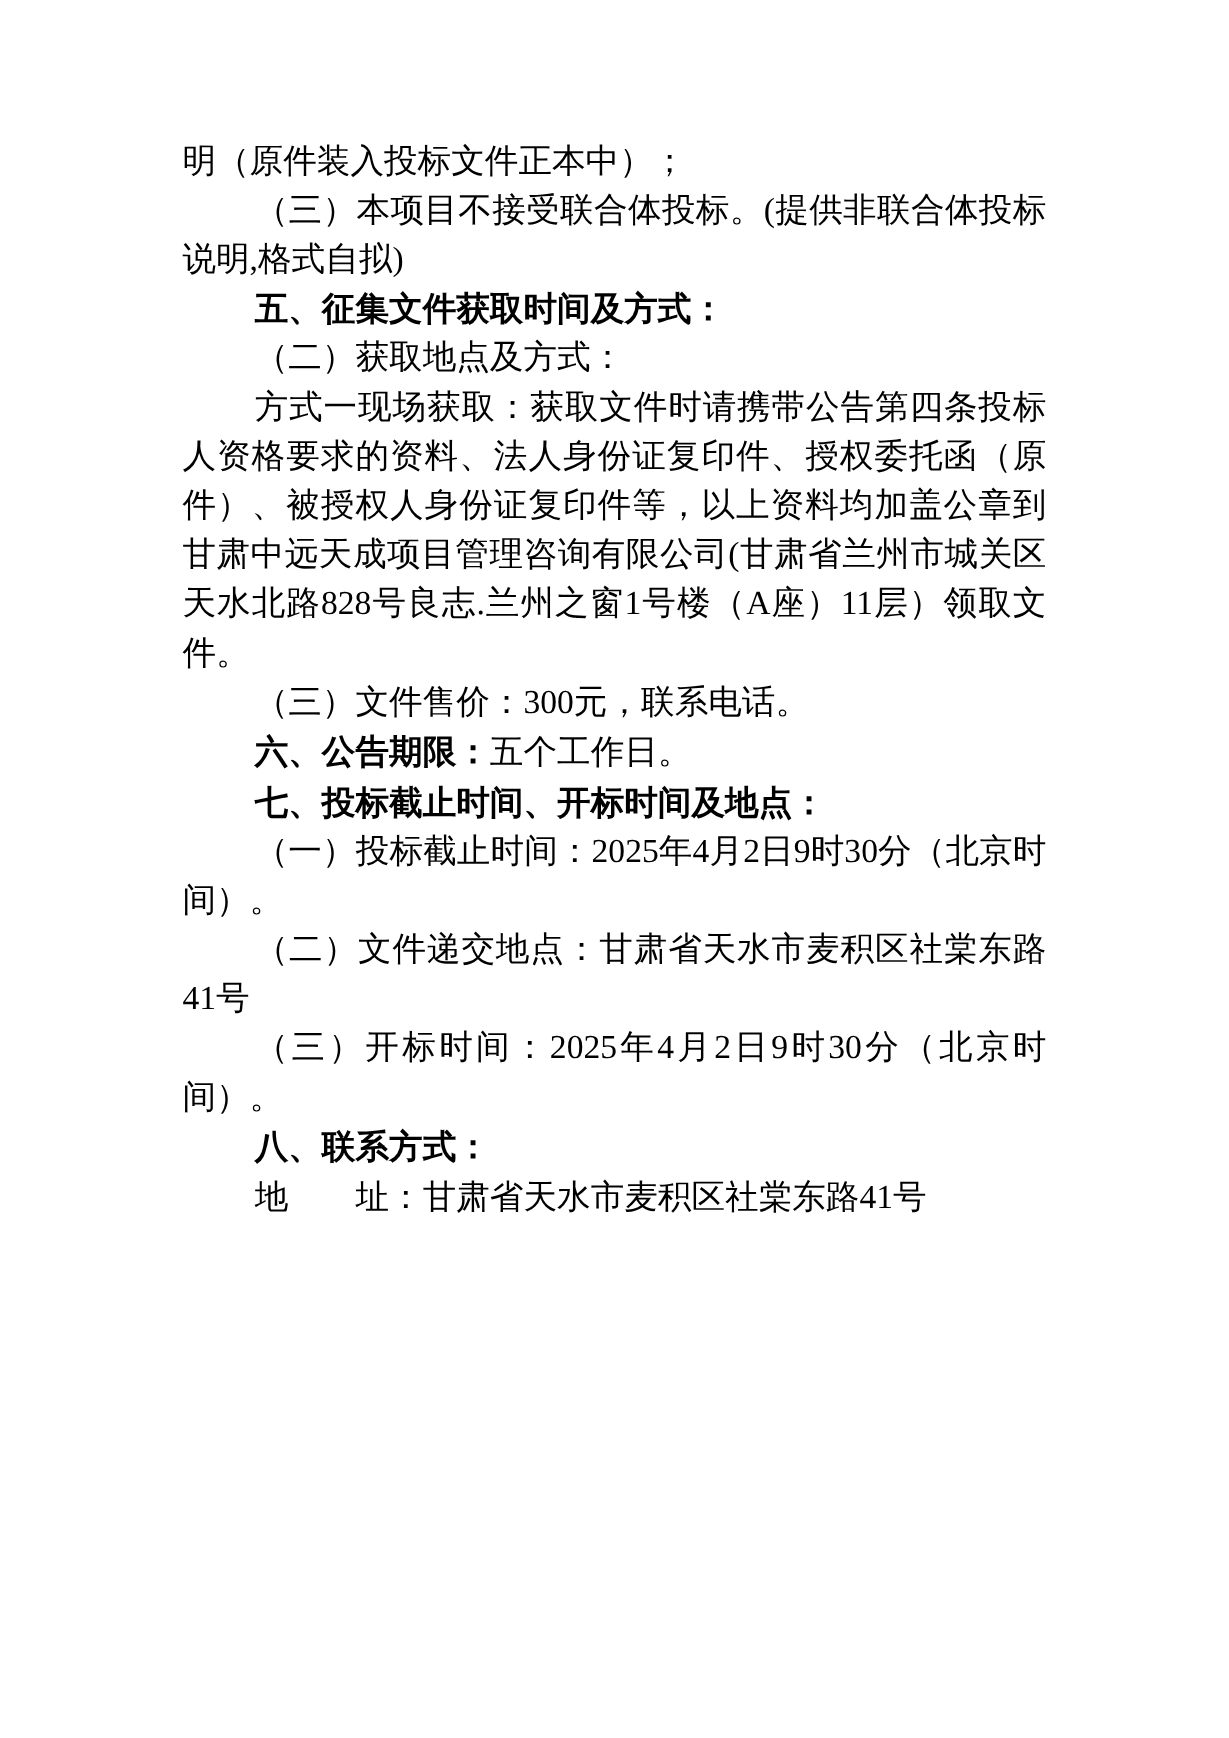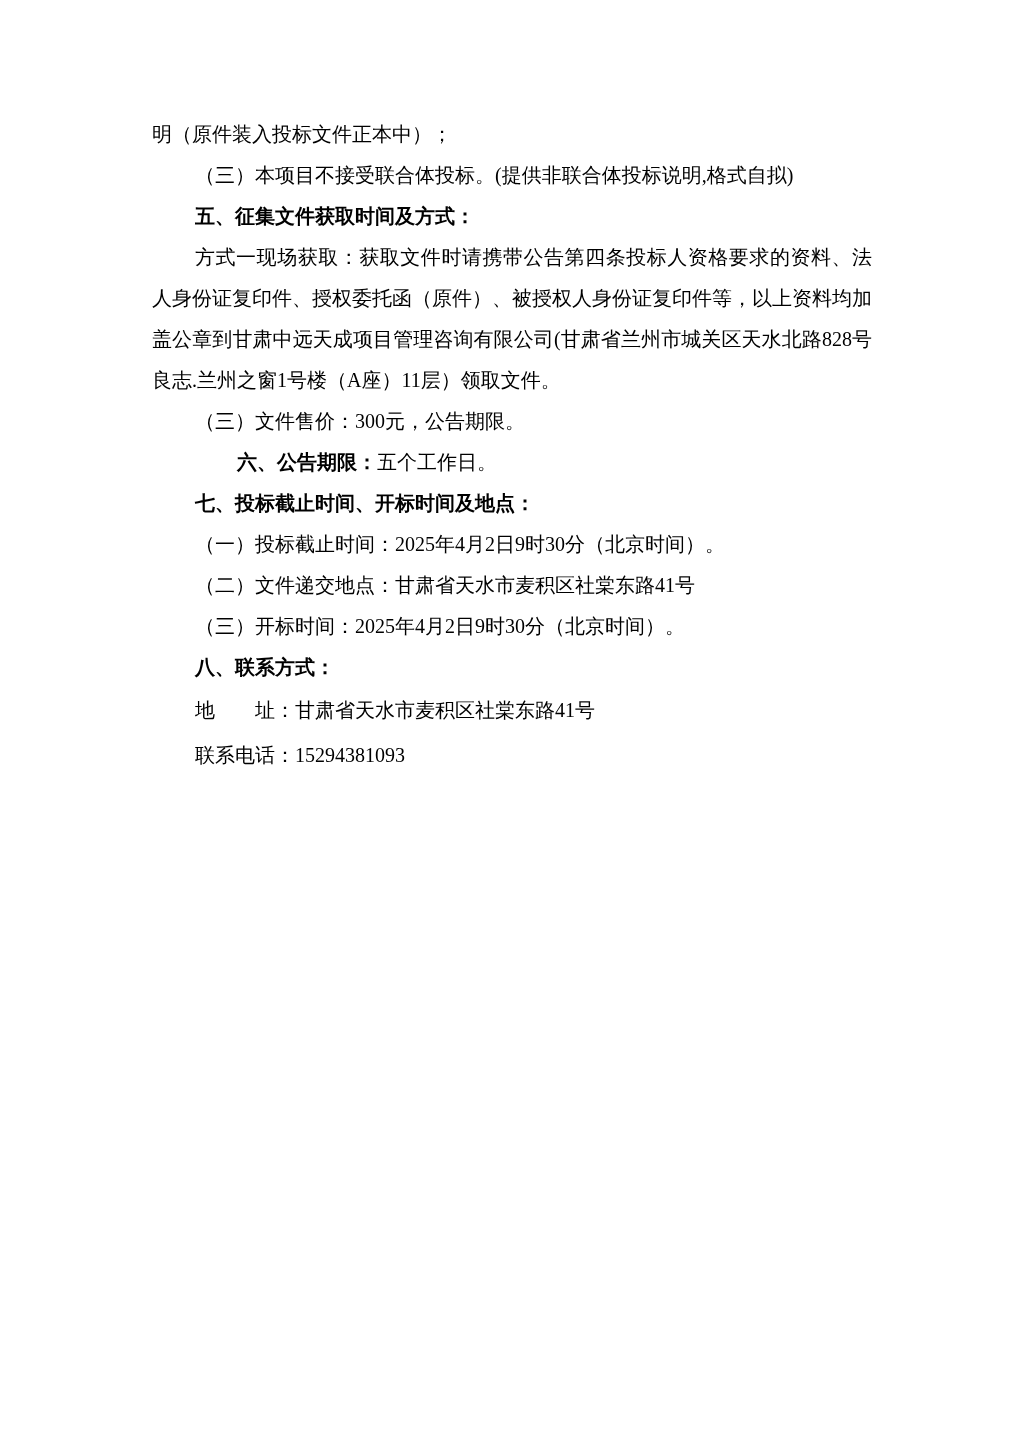--- a/index.html
+++ b/index.html
@@ -16,70 +16,69 @@
   }
   .page {
     box-sizing: border-box;
     width: 1024px;
     height: 1448px;
     padding: 114px 152px 0 152px;
     background: #ffffff;
   }
   p.line {
     margin: 0;
-    font-size: 20px;
+    font-size: 28px;
     line-height: 41px;
     text-align: justify;
     word-wrap: break-word;
   }
   p.contact {
     line-height: 45px;
   }
   .indent {
     text-indent: 2.15em;
   }
   .bold-head {
     font-weight: 700;
     font-family: "Liberation Sans", "DejaVu Sans", sans-serif;
-    margin-left: 42px;
   }
 </style>
 </head>
 <body>
 
 <div class="page">
 
   <p class="line">明（原件装入投标文件正本中）；</p>
 
 
   <p class="line indent">（三）本项目不接受联合体投标。(提供非联合体投标说明,格式自拟)</p>
 
   <p class="line indent bold-head">五、征集文件获取时间及方式：</p>
 
 
+  <p class="line indent">（二）获取地点及方式：</p>
 
   <p class="line indent">方式一现场获取：获取文件时请携带公告第四条投标人资格要求的资料、法人身份证复印件、授权委托函（原件）、被授权人身份证复印件等，以上资料均加盖公章到甘肃中远天成项目管理咨询有限公司(甘肃省兰州市城关区天水北路828号良志.兰州之窗1号楼（A座）11层）领取文件。</p>
 
 
-  <p class="line indent">（三）文件售价：300元，公告期限。</p>
+  <p class="line indent">（三）文件售价：300元，联系电话。</p>
 
   <p class="line indent">
     <span class="bold-head">六、公告期限：</span><span>五个工作日。</span>
   </p>
 
   <p class="line indent bold-head">七、投标截止时间、开标时间及地点：</p>
 
   <p class="line indent">（一）投标截止时间：2025年4月2日9时30分（北京时间）。</p>
 
   <p class="line indent">（二）文件递交地点：甘肃省天水市麦积区社棠东路41号</p>
 
   <p class="line indent">（三）开标时间：2025年4月2日9时30分（北京时间）。</p>
 
 
   <p class="line indent bold-head">八、联系方式：</p>
 
 
   <p class="line indent contact">地　　址：甘肃省天水市麦积区社棠东路41号</p>
 
 
-  <p class="line indent contact">联系电话：15294381093</p>
 
 </div>
 
 </body></html>

